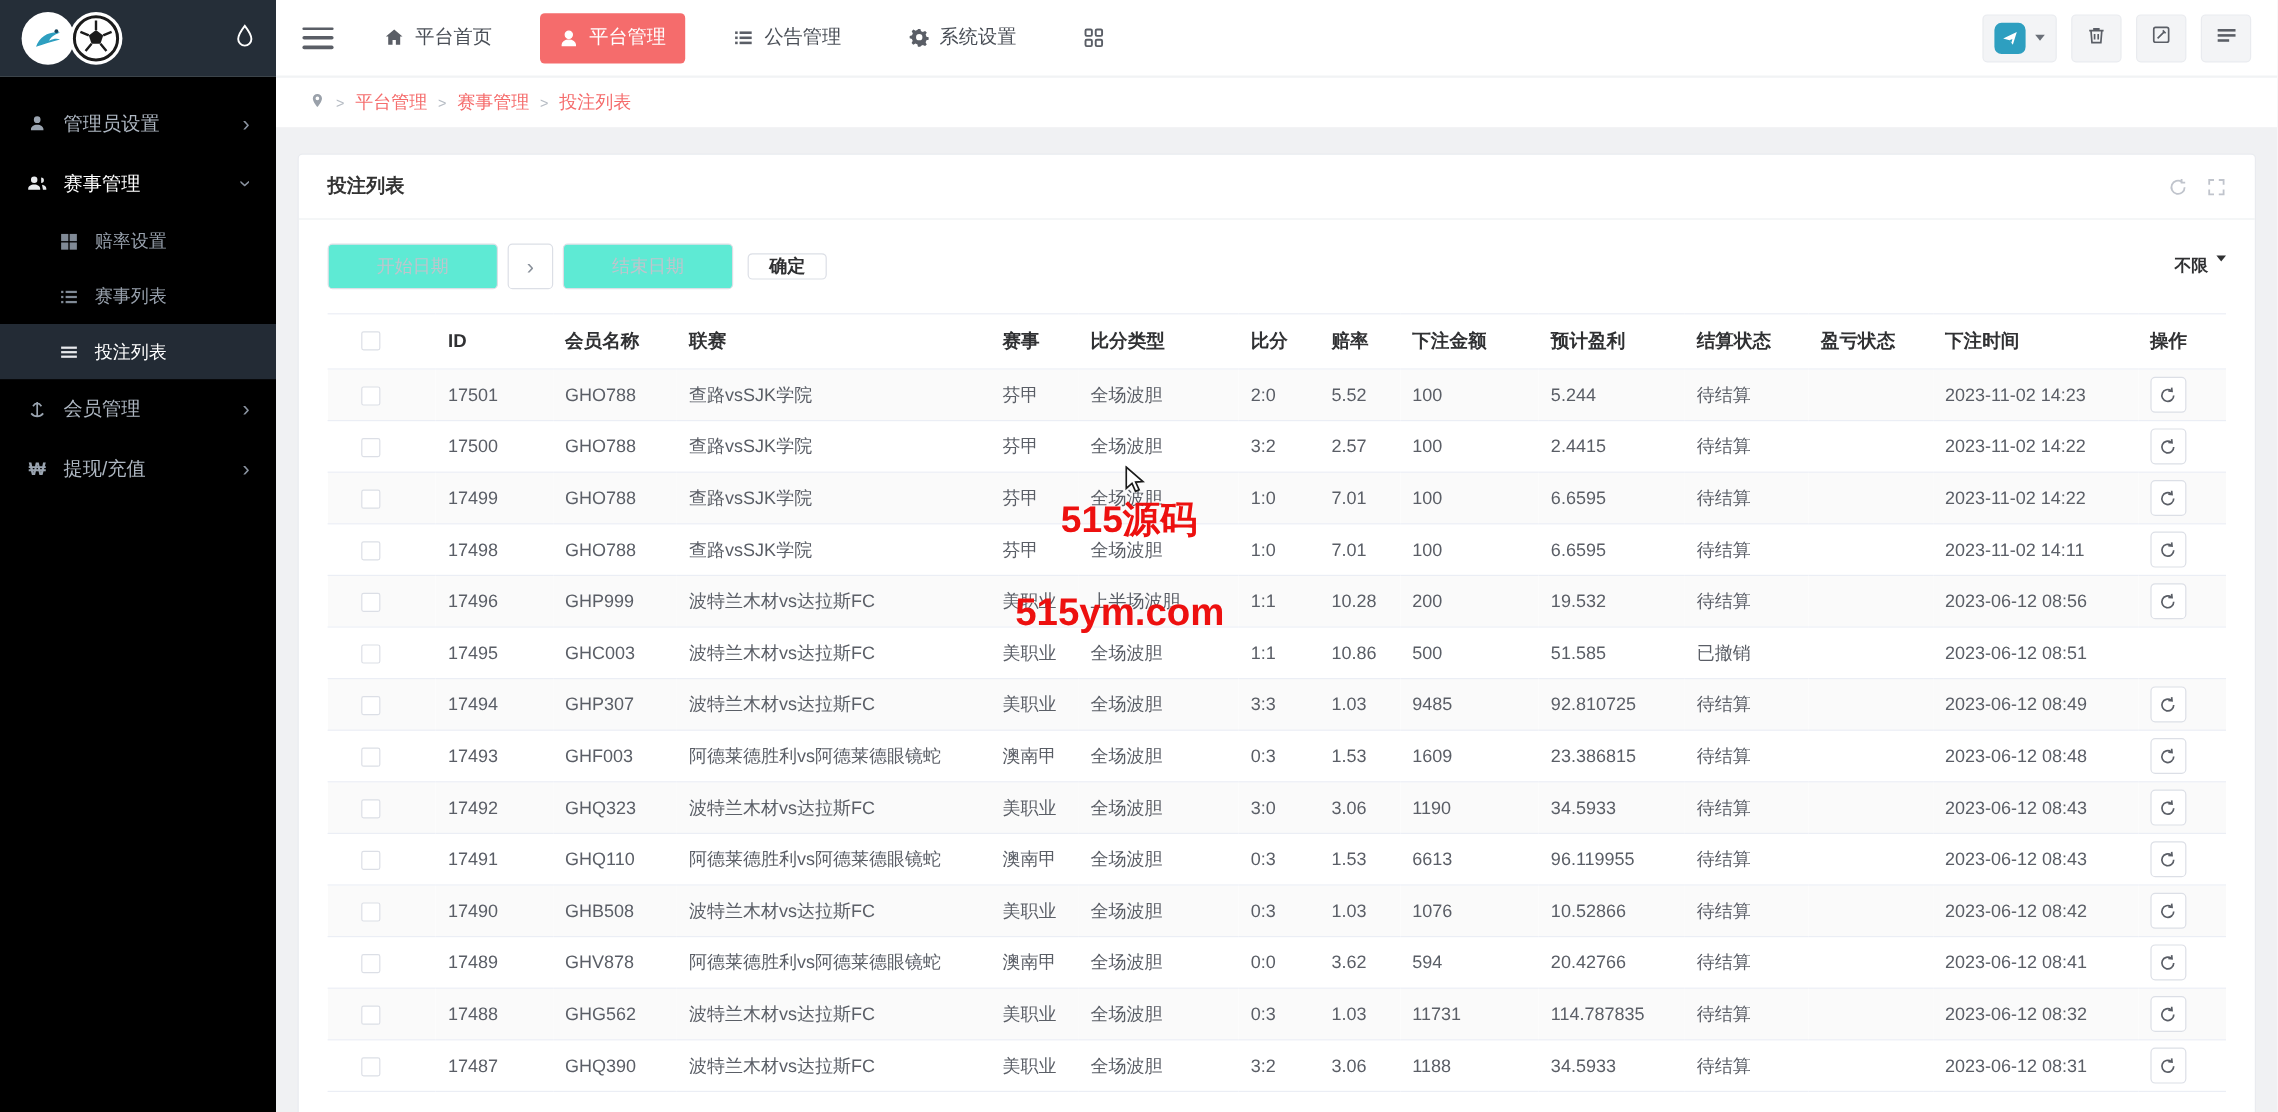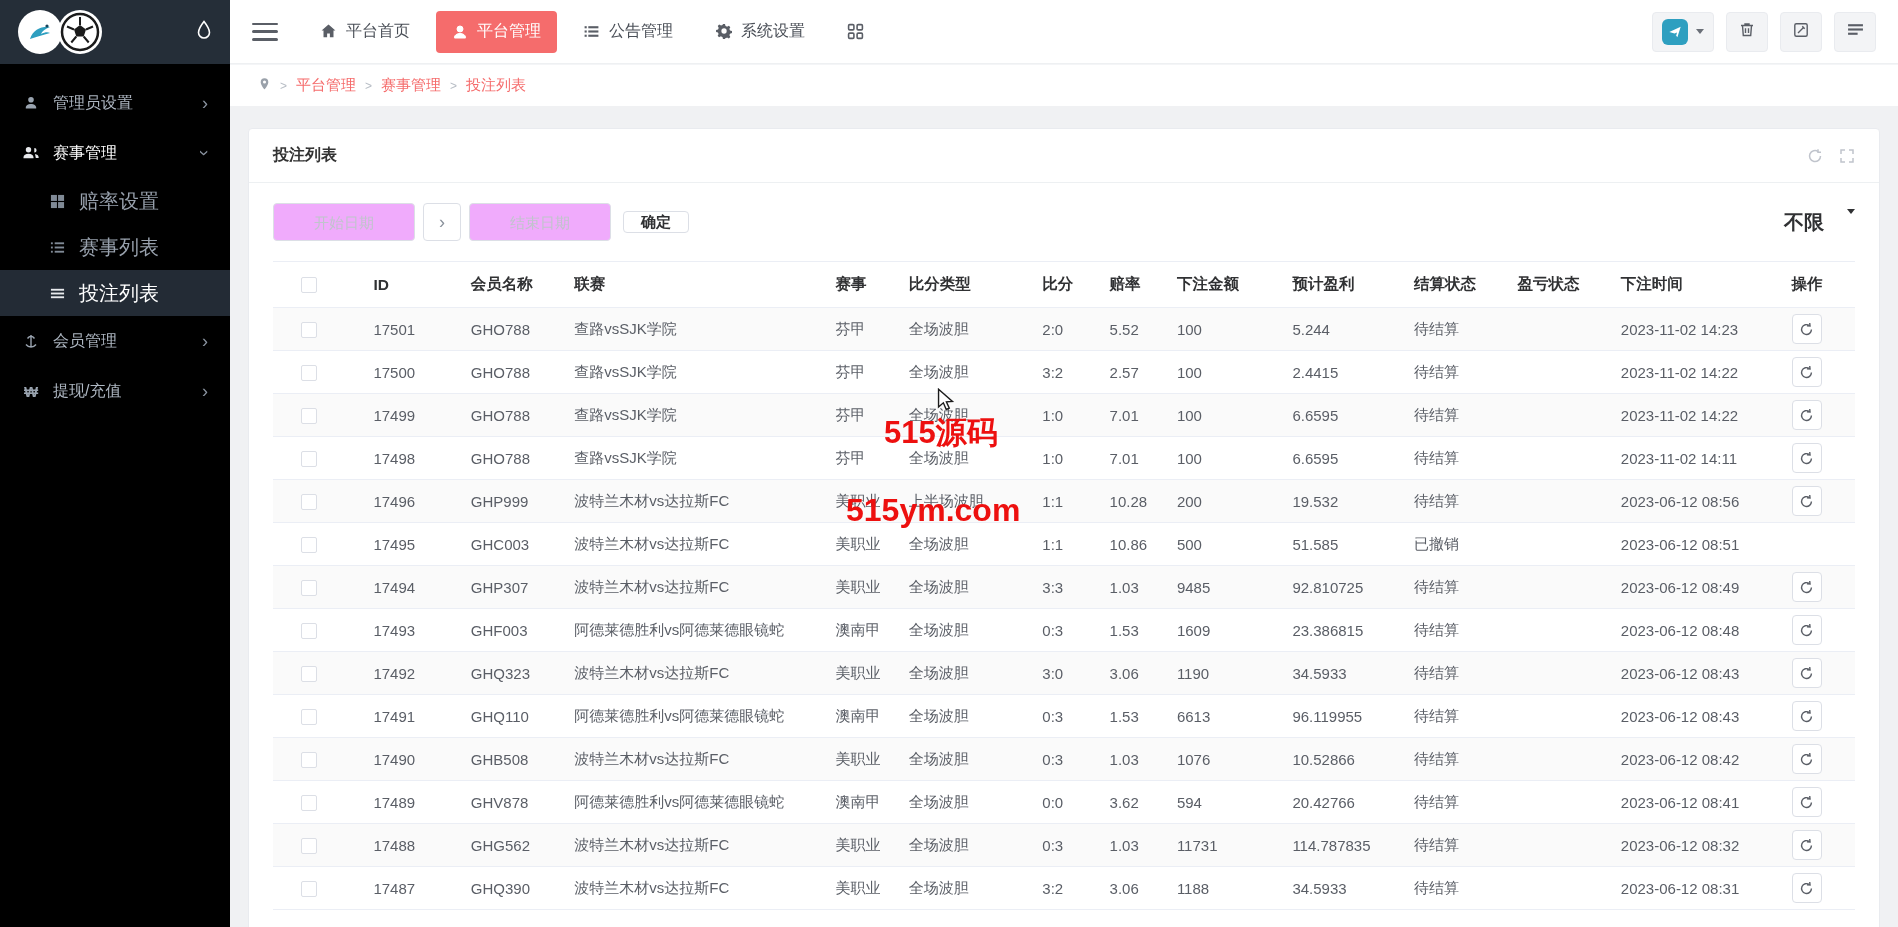--- a/index.html
+++ b/index.html
@@ -8,60 +8,60 @@
 
   
   .topbar{display:flex;height:64px}
   .logo-area{width:230px;background:#252e38;display:flex;align-items:center;justify-content:space-between;padding:0 18px;flex:none}
   .logo-circles{display:flex;align-items:center}
   .logo-circle{width:44px;height:44px;border-radius:50%;background:#fff;display:flex;align-items:center;justify-content:center;overflow:hidden}
   .logo-circle + .logo-circle{margin-left:-4px}
   .topbar-main{flex:1;background:#fff;display:flex;align-items:center;padding:0 22px;border-bottom:1px solid #eef0f2}
   .hamburger{width:26px;height:18px;display:flex;flex-direction:column;justify-content:space-between;cursor:pointer}
   .hamburger i{display:block;height:2.5px;background:#5a5e66;border-radius:2px}
-  .nav{display:flex;align-items:flex-end;margin-left:26px;gap:10px}
+  .nav{display:flex;align-items:flex-end;margin-left:26px;gap:24px}
   .nav-item{display:flex;align-items:center;gap:9px;padding:0 16px;height:42px;font-size:16px;color:#4a4f57;border-radius:4px;cursor:pointer;white-space:nowrap}
   .nav-item.active{background:#f56c6c;color:#fff}
   .nav-item.active svg *{stroke:#fff;fill:#fff}
   .nav-ic{display:flex;align-items:center}
   .topbar-right{margin-left:auto;display:flex;align-items:center;gap:12px}
   .tool-btn{height:40px;min-width:42px;background:#f3f4f6;border:1px solid #e9ebef;border-radius:4px;display:flex;align-items:center;justify-content:center;padding:0 9px;cursor:pointer;gap:8px}
   .plane-badge{width:26px;height:26px;border-radius:6px;background:#2e9fc0;display:flex;align-items:center;justify-content:center}
   .caret-down{width:0;height:0;border-left:4.5px solid transparent;border-right:4.5px solid transparent;border-top:5.5px solid #6a6f78}
 
   
   .body{display:flex;height:863px}
   .sidebar{width:230px;background:#000000;flex:none;padding-top:14px;overflow:hidden}
   .side-item{height:50px;display:flex;align-items:center;padding:0 22px;color:#aeb7c2;font-size:16px;gap:13px;cursor:pointer;white-space:nowrap}
   .side-item .chev{margin-left:auto;color:#8a93a0;font-size:18px;line-height:1}
   .side-item .chev.down{transform:rotate(90deg)}
   .side-item.open{color:#fff}
-  .side-sub .side-item{padding-left:48px;height:46px;font-size:20px;color:#98a1ad}
+  .side-sub .side-item{padding-left:48px;height:46px;font-size:15px;color:#98a1ad}
   .side-sub .side-item.active{background:#232b35;color:#fff}
   .side-ic{display:flex;align-items:center;width:18px;justify-content:center}
   .main{flex:1;display:flex;flex-direction:column;overflow:hidden}
   .breadcrumb-bar{height:42px;background:#fff;display:flex;align-items:center;padding:0 28px;gap:9px;font-size:15px;flex:none;border-top:1px solid #f4f5f7}
   .crumb{color:#f56c6c;cursor:pointer}
   .crumb-sep{color:#b6bcc4;font-size:12px}
   .page{flex:1;padding:22px 18px 0 18px;overflow:hidden}
 
   
   .card{background:#fff;border:1px solid #e9ebef;border-radius:4px;height:1100px}
   .card-header{height:54px;display:flex;align-items:center;padding:0 24px;border-bottom:1px solid #edf0f2}
   .card-title{font-size:16px;font-weight:bold;color:#333}
   .card-tools{margin-left:auto;display:flex;gap:16px;align-items:center}
   .card-tools .t{cursor:pointer;display:flex}
 
   .filter-bar{display:flex;align-items:center;padding:20px 24px}
-  .date-input{width:142px;height:38px;border:1px solid #dcdfe6;border-radius:4px;text-align:center;font-size:15px;color:#606266;background:#f0abfc;outline:none}
+  .date-input{width:142px;height:38px;border:1px solid #dcdfe6;border-radius:4px;text-align:center;font-size:15px;color:#606266;background:#5eead4;outline:none}
   .date-input::placeholder{color:#c0c4cc}
   .range-btn{width:38px;height:38px;border:1px solid #dcdfe6;border-radius:4px;background:#fff;margin:0 8px;color:#8a919b;font-size:18px;cursor:pointer;display:flex;align-items:center;justify-content:center}
   .confirm-btn{height:22px;padding:0 17px;font-weight:bold;font-size:15px;color:#303133;border:1px solid #dcdfe6;background:#fff;border-radius:4px;margin-left:12px;cursor:pointer}
   .filter-right{margin-left:auto;display:flex;align-items:center;gap:14px}
-  .limit-dd{font-weight:bold;font-size:20px;display:flex;align-items:flex-start;gap:23px;color:#303133;cursor:pointer}
+  .limit-dd{font-weight:bold;font-size:14px;display:flex;align-items:flex-start;gap:7px;color:#303133;cursor:pointer}
   .limit-dd .caret-down{border-top-color:#303133}
   .search-input{width:242px;height:38px;border:1px solid #e4e7ed;border-radius:4px;padding:0 13px;font-size:15px;color:#606266;outline:none}
   .search-input::placeholder{color:#c3c7ce}
 
   
   table{width:calc(100% - 48px);margin:0 24px;border-collapse:collapse;table-layout:fixed}
   thead th{height:46px;text-align:left;font-size:15.5px;color:#303133;border-top:1px solid #ebeef5;border-bottom:1px solid #ebeef5;font-weight:bold;padding:0 10px;white-space:nowrap}
   tbody td{height:43px;font-size:15px;color:#5a5e66;border-bottom:1px solid #ebeef5;padding:0 10px;overflow:hidden;white-space:nowrap;text-overflow:ellipsis}
   tbody tr:nth-child(odd){background:#fafafa}
   .c-check,th.c-check{text-align:left;padding-left:28px}

